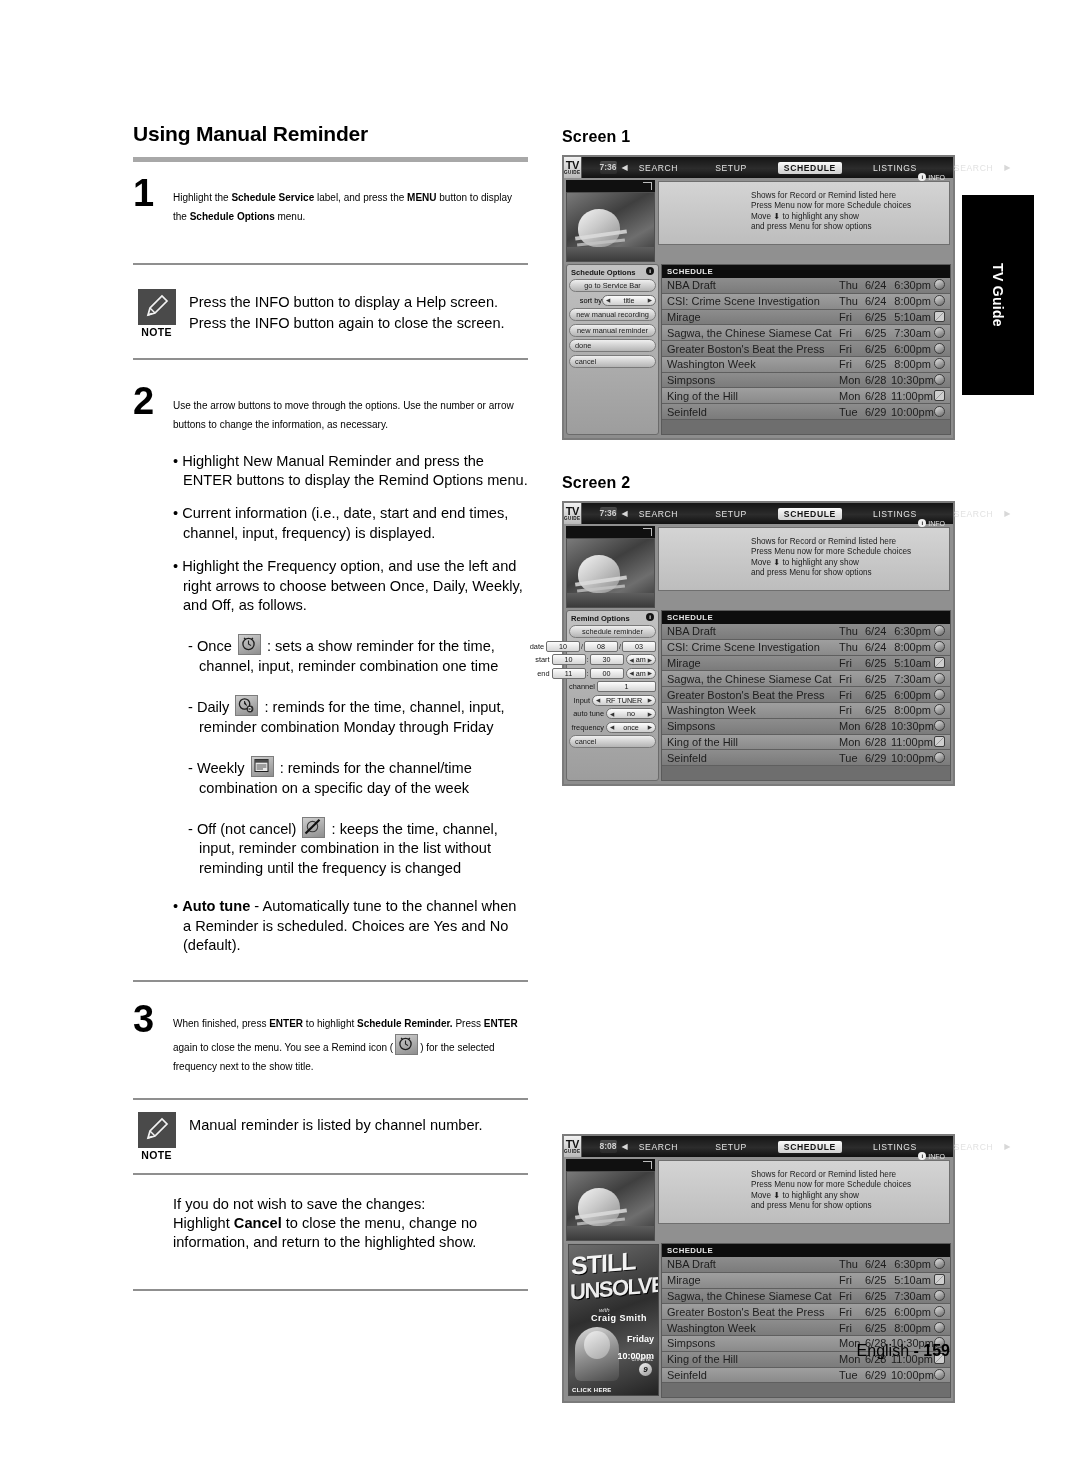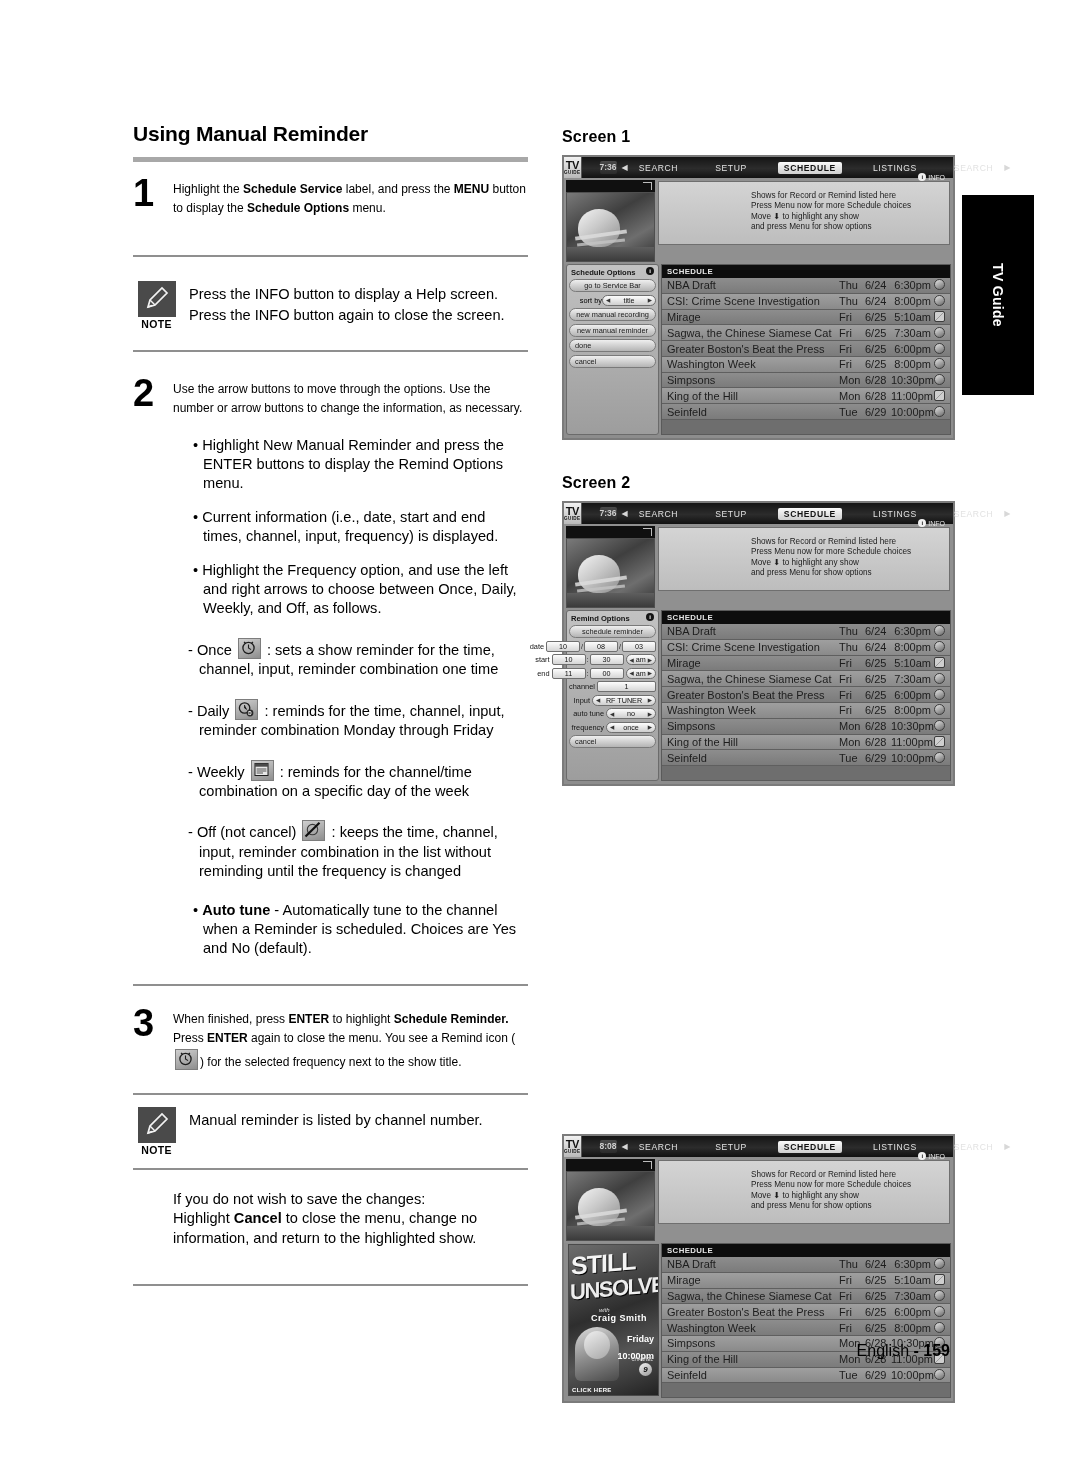--- a/index.html
+++ b/index.html
@@ -12,30 +12,30 @@
 
   
   .left-col{position:absolute;left:133px;top:122px;width:395px;}
 
   .h1{font-size:21px;font-weight:bold;letter-spacing:-0.2px;margin:0 0 11px 0;}
   .rule-thick{height:5px;background:#a8a8a8;width:100%;}
   .rule-thin{height:2px;background:#8f8f8f;width:100%;}
 
   .step{display:flex;align-items:flex-start;}
   .step-num{font-size:38px;font-weight:bold;line-height:0.92;width:40px;flex:0 0 40px;}
-  .step-body{flex:1;font-size:12px;line-height:19.4px;padding-top:4px;}
+  .step-body{flex:1;font-size:10px;line-height:19.4px;padding-top:4px;margin-top:8px;}
 
   .note-box{display:flex;align-items:flex-start;}
   .note-icon-wrap{width:47px;flex:0 0 47px;text-align:center;}
   .note-sq{width:38px;height:36px;background:#4a4a4a;margin:0 auto;position:relative;}
   .note-sq svg{position:absolute;left:6px;top:4px;}
   .note-lbl{font-size:10.5px;font-weight:bold;letter-spacing:0.3px;margin-top:1px;}
   .note-text{flex:1;font-size:14.6px;line-height:21px;padding-top:3px;padding-left:9px;}
 
-  .bul{font-size:14.6px;line-height:19.4px;margin-left:60px;text-indent:-10px;padding-left:10px;}
+  .bul{font-size:14.6px;line-height:19.4px;margin-left:40px;text-indent:-10px;padding-left:10px;}
   .dash{font-size:14.6px;line-height:19.4px;margin-left:55px;text-indent:-11px;padding-left:11px;}
   .plain{font-size:14.6px;line-height:19.4px;margin-left:40px;}
 
   b{font-weight:bold;}
 
   
   .ico{display:inline-block;width:21px;height:19px;vertical-align:-4px;margin:0 2px;
        border:1px solid #7d7d7d;background:linear-gradient(160deg,#cfcfcf,#8e8e8e);position:relative;}
   .ico svg{position:absolute;left:0;top:0;}
 

